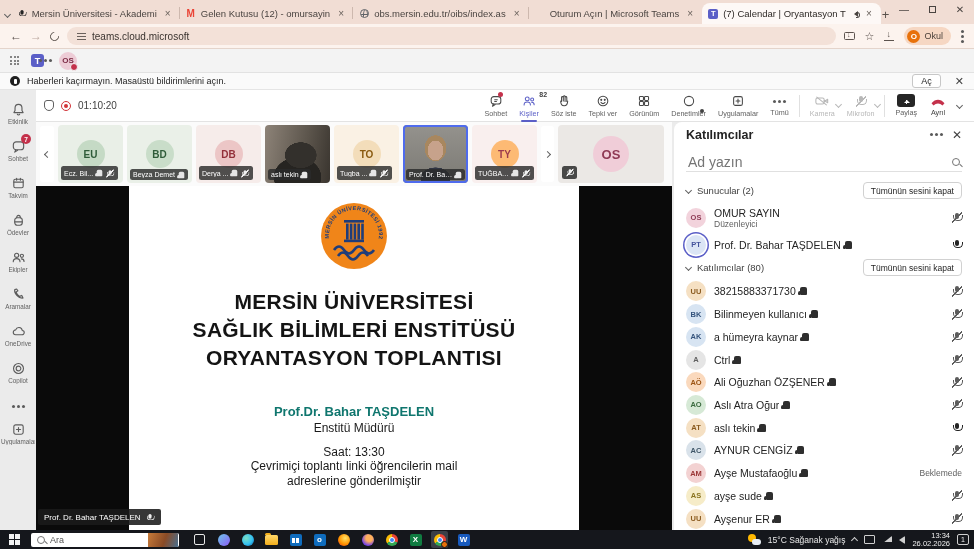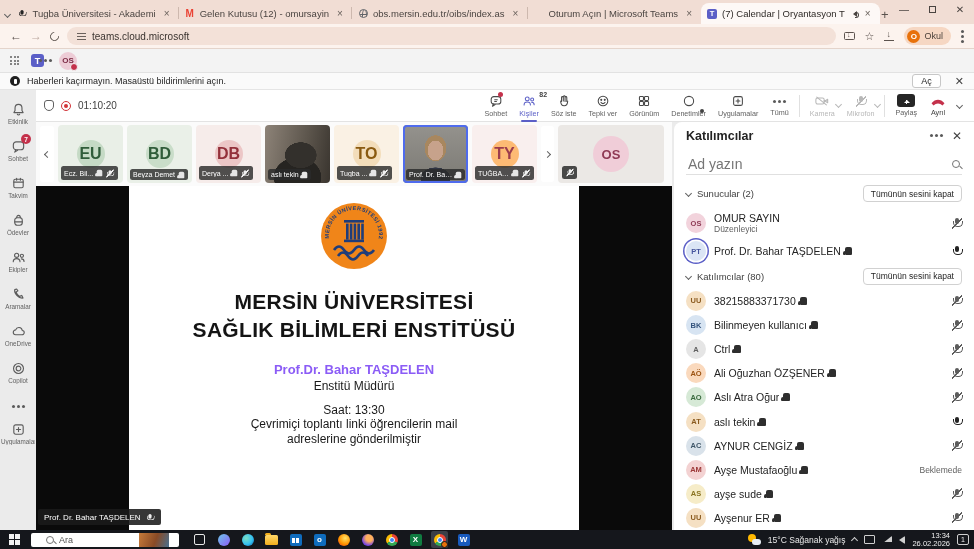--- a/index.html
+++ b/index.html
@@ -121,35 +121,35 @@
   .devchev{position:absolute;right:0px;top:12px}
 
   
   .content{flex:1;display:flex;min-height:0}
   .stagecol{width:636px;display:flex;flex-direction:column;flex:none}
   .tilestrip{height:64px;background:#fbfbfb;display:flex;align-items:center;gap:4px;padding:0 4px}
   .stripbtn{width:14px;height:56px;background:#fff;border-radius:3px;display:flex;align-items:center;justify-content:center;flex:none}
   .tile{position:relative;width:65px;height:58px;border-radius:4px;overflow:hidden;flex:none;display:flex;align-items:center;justify-content:center}
   .tile.big{width:106px}
   .tile.speaking{outline:2px solid #4f6bed;outline-offset:-2px}
-  .tav{width:28px;height:28px;border-radius:50%;font-size:16px;font-weight:bold;display:flex;align-items:center;justify-content:center}
+  .tav{width:28px;height:28px;border-radius:50%;font-size:10px;font-weight:bold;display:flex;align-items:center;justify-content:center}
   .tile.big .tav{width:36px;height:36px;font-size:13px}
   .tlabel{position:absolute;left:3px;bottom:3px;max-width:59px;background:rgba(43,43,43,.82);border-radius:2.5px;color:#fff;font-size:7px;padding:1.5px 3px;display:flex;align-items:center;gap:2.5px}
   .tlabel b{font-weight:normal;overflow:hidden;text-overflow:ellipsis;white-space:nowrap}
   .tlabel .mic{transform:scale(.75)}
   .tlabel .hand{transform:scale(.8)}
   .mutechip{position:absolute;left:4px;bottom:4px;width:15px;height:13px;background:rgba(43,43,43,.85);border-radius:2.5px;display:flex;align-items:center;justify-content:center}
   .mutechip .mic{transform:scale(.7)}
   .person-asli{background:radial-gradient(ellipse 16px 13px at 55% 52%,#33302c 98%,transparent),radial-gradient(ellipse 24px 20px at 50% 90%,#262421 98%,transparent),linear-gradient(100deg,#8d8378,#5c554c 60%,#39342e)}
   .person-prof{background:radial-gradient(ellipse 8px 10px at 50% 44%,#c7a28b 98%,transparent),radial-gradient(ellipse 11px 13px at 50% 40%,#a8875f 98%,transparent),radial-gradient(ellipse 15px 11px at 50% 92%,#2f3442 98%,transparent),linear-gradient(#94928d,#7c7a74)}
   .stage{flex:1;background:#0a0a0a;position:relative;min-height:0}
   .slide{width:450px;height:100%;margin:0 auto;background:#fff;text-align:center;padding-top:16px;overflow:hidden}
   .s-title{margin-top:18px;font-size:21px;font-weight:bold;color:#141414;line-height:28px;letter-spacing:.3px}
   .s-date{margin-top:24px;font-size:23px;font-weight:bold;color:#e02b20}
-  .s-presenter{margin-top:18px;font-size:13px;font-weight:bold;color:#8b5cf6}
+  .s-presenter{margin-top:32px;font-size:13px;font-weight:bold;color:#0f766e}
   .s-role{margin-top:2px;font-size:12px;color:#1a1a1a}
   .s-time{margin-top:10px;font-size:12px;color:#1a1a1a}
   .s-note{font-size:12px;color:#1a1a1a;line-height:15px}
   .nametag{position:absolute;left:2px;bottom:5px;background:rgba(26,26,26,.88);color:#fff;font-size:8px;padding:2.5px 6px;border-radius:2px;display:flex;align-items:center;gap:4px}
 
   
   .panel{width:300px;margin-left:2px;background:#fff;border-radius:8px 0 0 0;display:flex;flex-direction:column;overflow:hidden;flex:none}
   .p-head{height:28px;display:flex;align-items:center;padding:0 12px}
   .p-head h2{font-size:12.5px;color:#242424}
   .p-head-right{margin-left:auto;display:flex;align-items:center;gap:14px}
@@ -168,21 +168,21 @@
   .prole{font-size:8.5px;color:#616161}
   .nrow{display:flex;align-items:center;gap:4px;min-width:0}
   .pright{margin-left:auto;display:flex;align-items:center}
   .pstatus{font-size:8.5px;color:#616161}
 
   
   .taskbar{height:19px;background:#15171c;display:flex;align-items:center;padding:0 3px;gap:6px}
   .startbtn{width:22px;height:19px;display:flex;align-items:center;justify-content:center}
   .winlogo{display:grid;grid-template-columns:5px 5px;grid-template-rows:5px 5px;gap:1px}
   .winlogo i{background:#f2f2f2}
-  .tsearchbar{width:148px;height:14px;background:#fff;border-radius:2px;display:flex;align-items:center;gap:5px;padding:0 15px;overflow:hidden}
+  .tsearchbar{width:148px;height:14px;background:#fff;border-radius:2px;display:flex;align-items:center;gap:5px;padding:0 6px;overflow:hidden}
   .tsearchbar span.ph{font-size:9px;color:#555;flex:1}
   .peek{width:30px;height:14px;margin-right:-5px;background:linear-gradient(110deg,#c77b3a,#8a4b26 55%,#4a6f8e);flex:none}
   .tbicons{display:flex;align-items:center;gap:7px;margin-left:6px}
   .tbi{width:17px;height:17px;display:flex;align-items:center;justify-content:center;position:relative;flex:none}
   .tbi.activeapp{background:#3a3f47;border-radius:2px}
   .badge-orange{position:absolute;right:0;bottom:0;width:7px;height:7px;border-radius:50%;background:#e8710a;border:1px solid #15171c}
   .taskview{width:11px;height:11px;border:1.3px solid #e8e8e8;border-radius:2px}
   .ic-copilot{width:12px;height:12px;border-radius:50%;background:linear-gradient(135deg,#6ec6ea,#8b5cf6)}
   .ic-edge{width:12px;height:12px;border-radius:50%;background:radial-gradient(circle at 35% 35%,#7ce0c4,#35c1f1 55%,#0a5ea8)}
   .ic-folder{width:13px;height:10px;background:linear-gradient(#ffd86b,#f2ae1c);border-radius:1.5px;position:relative}
@@ -215,21 +215,21 @@
 <div class="screen">
 
   <div class="tabstrip">
     <div class="tabsearch">
         <span class="chev down"></span>
       </div>
     <div class="tab inactive">
       <span class="favicon">
           <span class="mic dark" style="transform:scale(.8)"></span>
         </span>
-      <span class="ttl">Tugba Üniversitesi - Akademi</span>
+      <span class="ttl">Mersin Üniversitesi - Akademi</span>
       <span class="tclose">×</span>
     </div>
     <div class="tab inactive">
       <span class="favicon fav-gmail">M</span>
       <span class="ttl">Gelen Kutusu (12) - omursayin</span>
       <span class="tclose">×</span>
     </div>
     <div class="tab inactive">
       <span class="favicon">
           <span class="fav-globe"></span>
@@ -571,20 +571,21 @@
                 <rect x="33.6" y="21.6" width="2.6" height="16" fill="#1f3d7a"></rect>
                 <rect x="37.4" y="21.6" width="2.6" height="16" fill="#1f3d7a"></rect>
                 <rect x="41.2" y="21.6" width="2.6" height="16" fill="#1f3d7a"></rect>
                 <rect x="24" y="37.6" width="20" height="2.6" fill="#1f3d7a"></rect>
                 <path d="M14 48 q5 -7 10 0 t10 0 t10 0 t10 0" stroke="#1f3d7a" stroke-width="2.6" fill="none"></path>
                 <path d="M18 54 q5 -7 10 0 t10 0 t10 0" stroke="#1f3d7a" stroke-width="2.6" fill="none"></path>
               </svg>
               <div class="s-title">
                 <div>MERSİN ÜNİVERSİTESİ</div>
                 <div>SAĞLIK BİLİMLERİ ENSTİTÜSÜ</div>
+                <div>ORYANTASYON TOPLANTISI</div>
               </div>
               <div class="s-presenter">Prof.Dr. Bahar TAŞDELEN</div>
               <div class="s-role">Enstitü Müdürü</div>
               <div class="s-time">Saat: 13:30</div>
               <div class="s-note">
                 <div>Çevrimiçi toplantı linki öğrencilerin mail</div>
                 <div>adreslerine gönderilmiştir</div>
               </div>
             </div>
             <div class="nametag">
@@ -647,20 +648,30 @@
                 <span class="hand"></span>
               </span>
             <span class="pright">
                 <span class="mic off"></span>
               </span>
           </div>
           <div class="prow">
             <span class="pav" style="background:#d7e4f2;color:#35547d">BK</span>
             <span class="nrow">
                 <span class="pname">Bilinmeyen kullanıcı</span>
+                <span class="hand"></span>
+              </span>
+            <span class="pright">
+                <span class="mic off"></span>
+              </span>
+          </div>
+          <div class="prow">
+            <span class="pav" style="background:#d7e4f2;color:#35547d">AK</span>
+            <span class="nrow">
+                <span class="pname">a hümeyra kaynar</span>
                 <span class="hand"></span>
               </span>
             <span class="pright">
                 <span class="mic off"></span>
               </span>
           </div>
           <div class="prow">
             <span class="pav" style="background:#e5e5e5;color:#5f5f5f">A</span>
             <span class="nrow">
                 <span class="pname">Ctrl</span>

